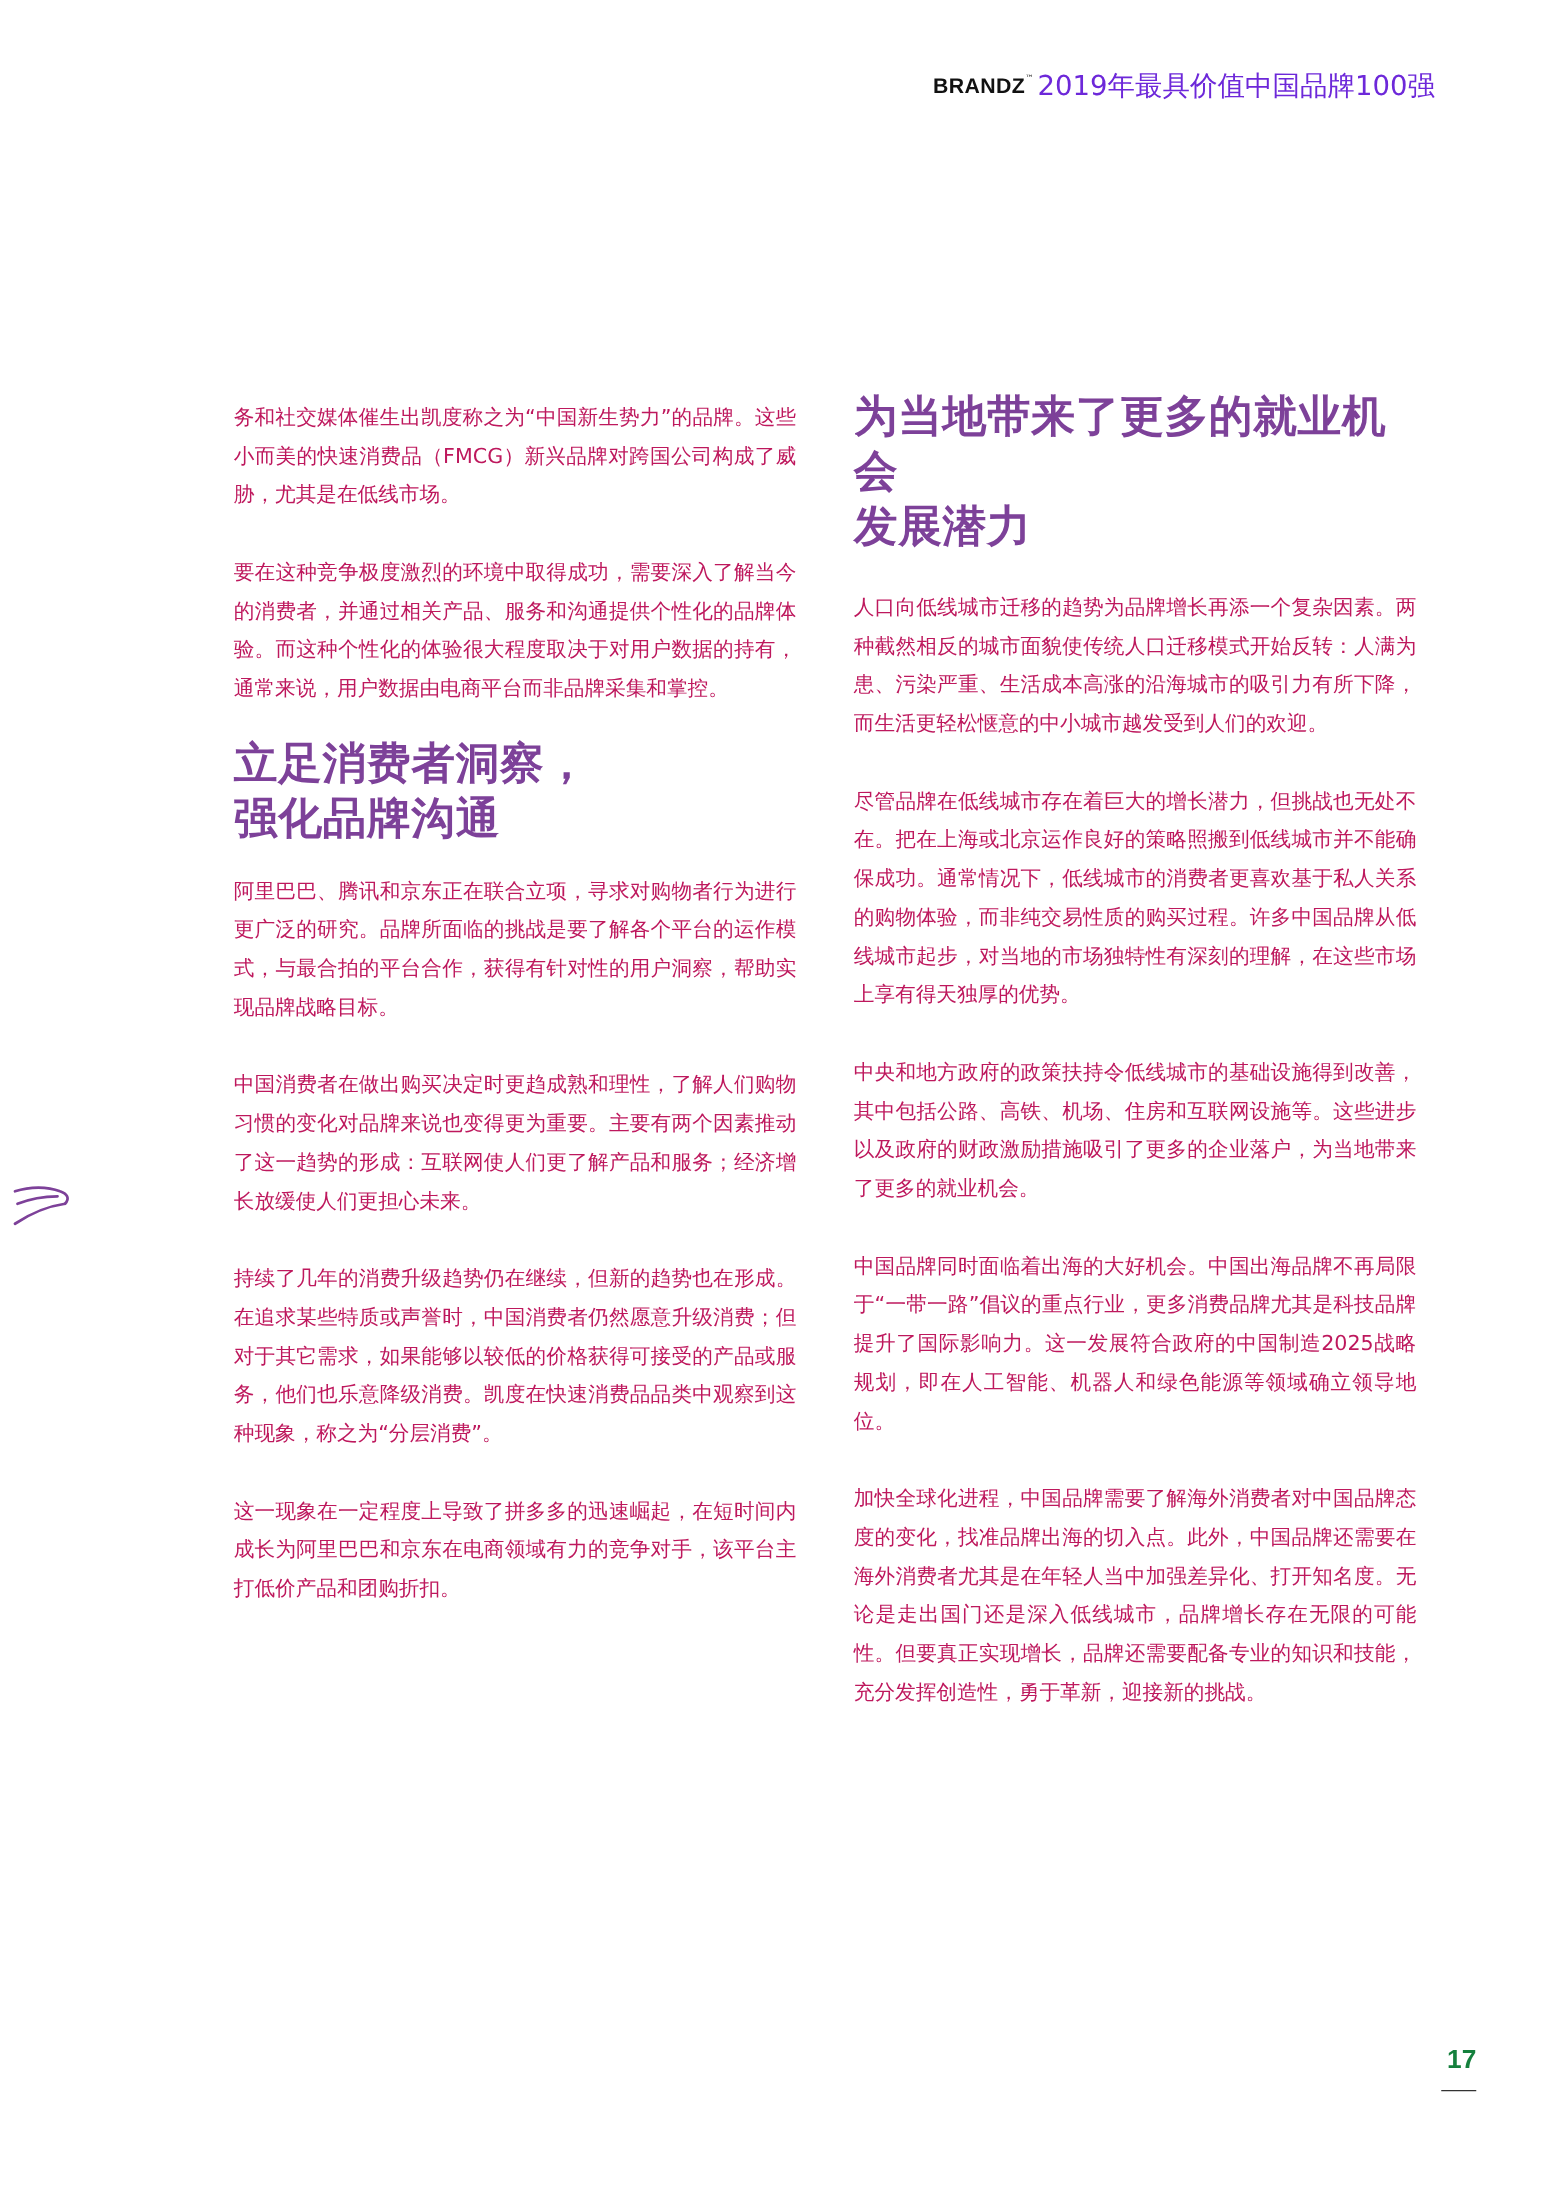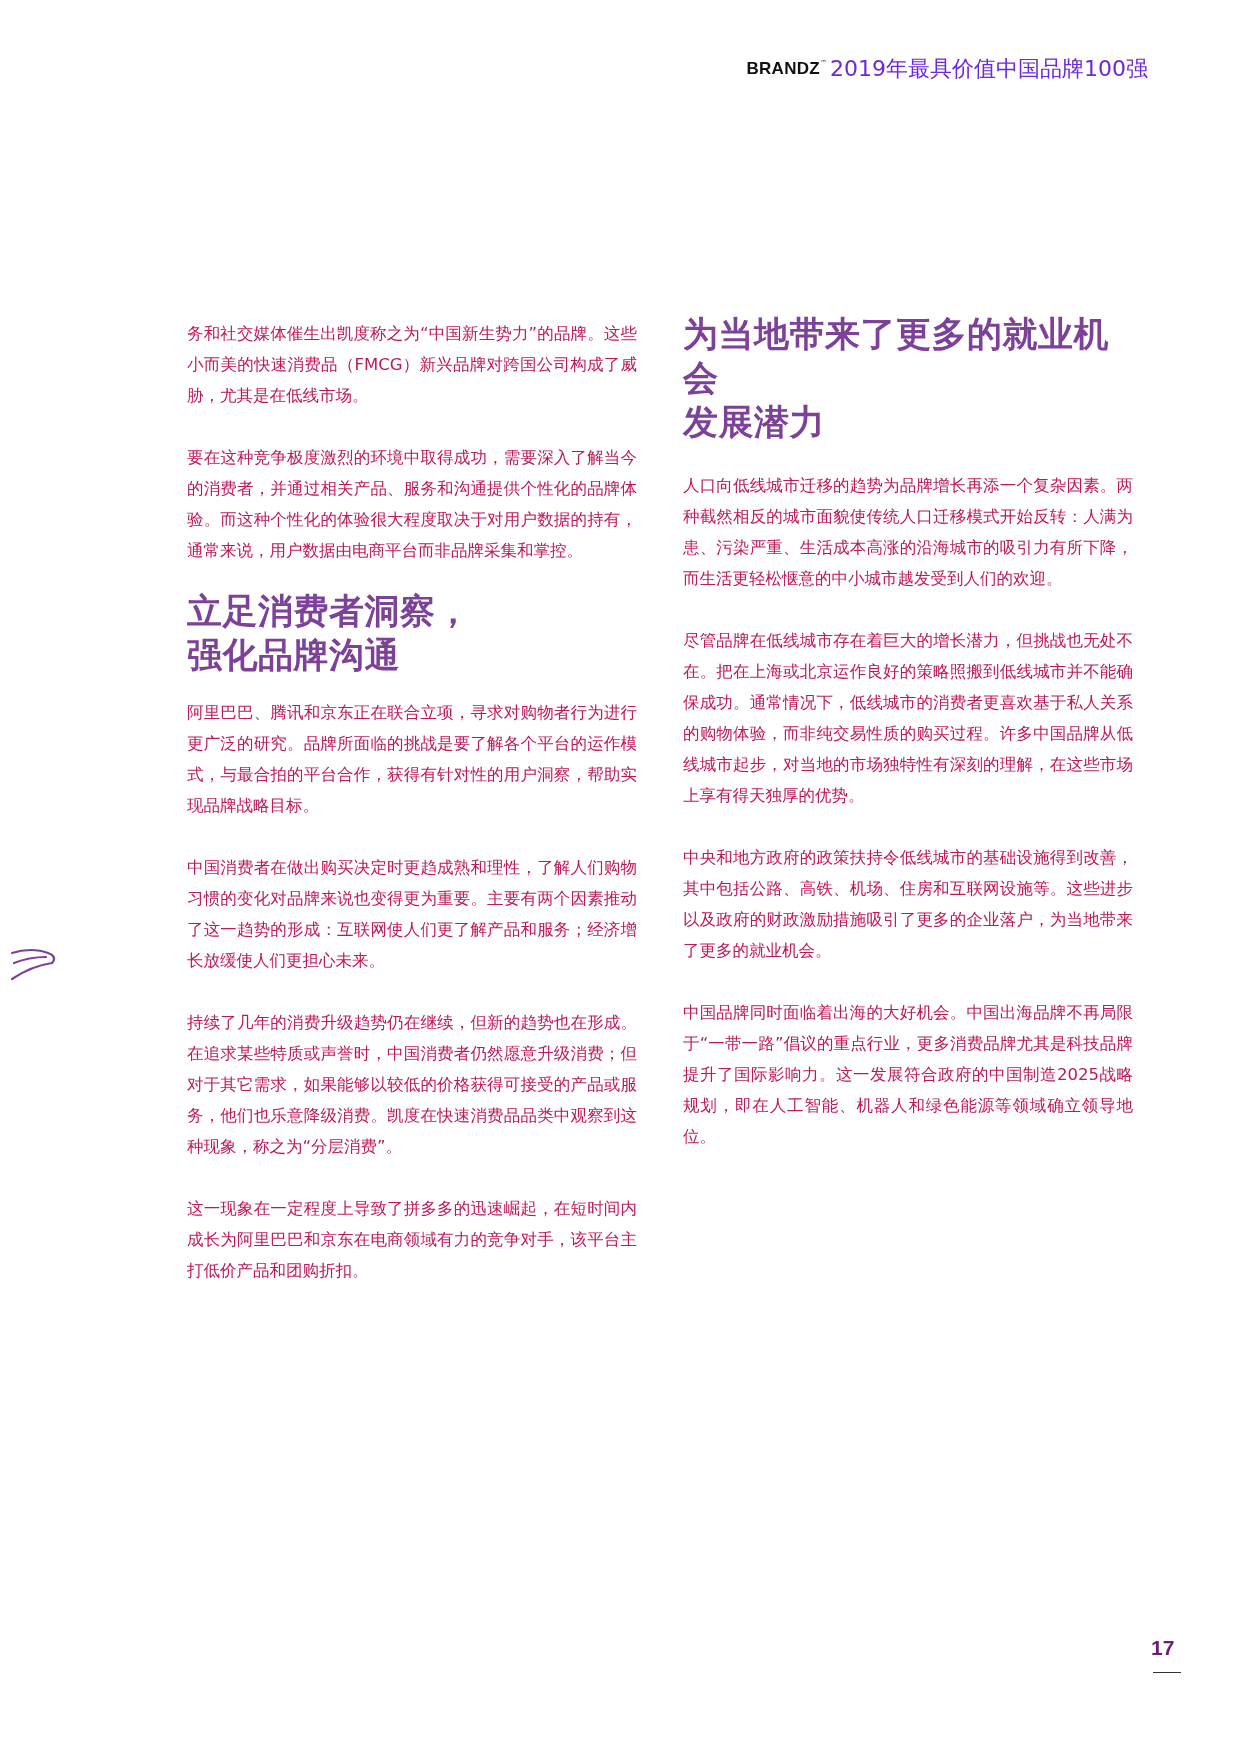--- a/index.html
+++ b/index.html
@@ -81,22 +81,22 @@
     width: 50px;
     height: 40px;
   }
   .page-number {
     position: absolute;
     right: 58px;
     top: 1636px;
     font-family: "Liberation Sans", sans-serif;
     font-size: 21px;
     font-weight: bold;
-    color: #701a75;
-    text-align: left;
+    color: #15803d;
+    text-align: right;
     width: 30px;
   }
   .page-number-rule {
     position: absolute;
     right: 58px;
     top: 1672px;
     width: 28px;
     height: 1px;
     background: #333;
   }
@@ -127,20 +127,21 @@
 
 <div class="column col-right">
   <h2 class="section-heading">
     <span>为当地带来了更多的就业机会</span><br>
     <span>发展潜力</span>
   </h2>
   <p class="body">人口向低线城市迁移的趋势为品牌增长再添一个复杂因素。两种截然相反的城市面貌使传统人口迁移模式开始反转：人满为患、污染严重、生活成本高涨的沿海城市的吸引力有所下降，而生活更轻松惬意的中小城市越发受到人们的欢迎。</p>
   <p class="body">尽管品牌在低线城市存在着巨大的增长潜力，但挑战也无处不在。把在上海或北京运作良好的策略照搬到低线城市并不能确保成功。通常情况下，低线城市的消费者更喜欢基于私人关系的购物体验，而非纯交易性质的购买过程。许多中国品牌从低线城市起步，对当地的市场独特性有深刻的理解，在这些市场上享有得天独厚的优势。</p>
   <p class="body">中央和地方政府的政策扶持令低线城市的基础设施得到改善，其中包括公路、高铁、机场、住房和互联网设施等。这些进步以及政府的财政激励措施吸引了更多的企业落户，为当地带来了更多的就业机会。</p>
   <p class="body">中国品牌同时面临着出海的大好机会。中国出海品牌不再局限于“一带一路”倡议的重点行业，更多消费品牌尤其是科技品牌提升了国际影响力。这一发展符合政府的中国制造2025战略规划，即在人工智能、机器人和绿色能源等领域确立领导地位。</p>
+  <p class="body">加快全球化进程，中国品牌需要了解海外消费者对中国品牌态度的变化，找准品牌出海的切入点。此外，中国品牌还需要在海外消费者尤其是在年轻人当中加强差异化、打开知名度。无论是走出国门还是深入低线城市，品牌增长存在无限的可能性。但要真正实现增长，品牌还需要配备专业的知识和技能，充分发挥创造性，勇于革新，迎接新的挑战。</p>
 </div>
 
 <svg class="side-mark" viewBox="0 0 50 40">
   <path d="M2 8 C 14 4, 28 4, 38 8 C 44 10, 46 14, 42 18" fill="none" stroke="#7d4199" stroke-width="2.2" stroke-linecap="round"></path>
   <path d="M4 18 C 14 14, 24 12, 36 12" fill="none" stroke="#7d4199" stroke-width="2.2" stroke-linecap="round"></path>
   <path d="M2 34 C 14 26, 28 20, 42 18" fill="none" stroke="#7d4199" stroke-width="2.2" stroke-linecap="round"></path>
 </svg>
 
 <div class="page-number">17</div>
 <div class="page-number-rule"></div>

